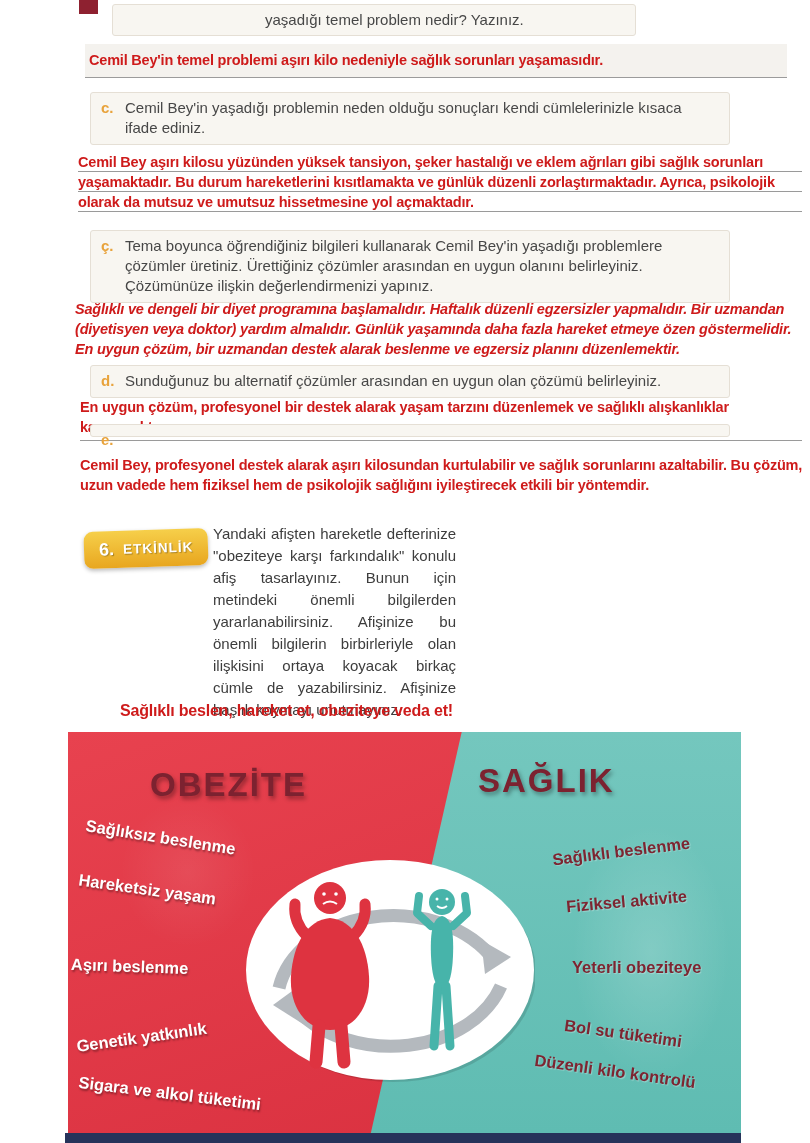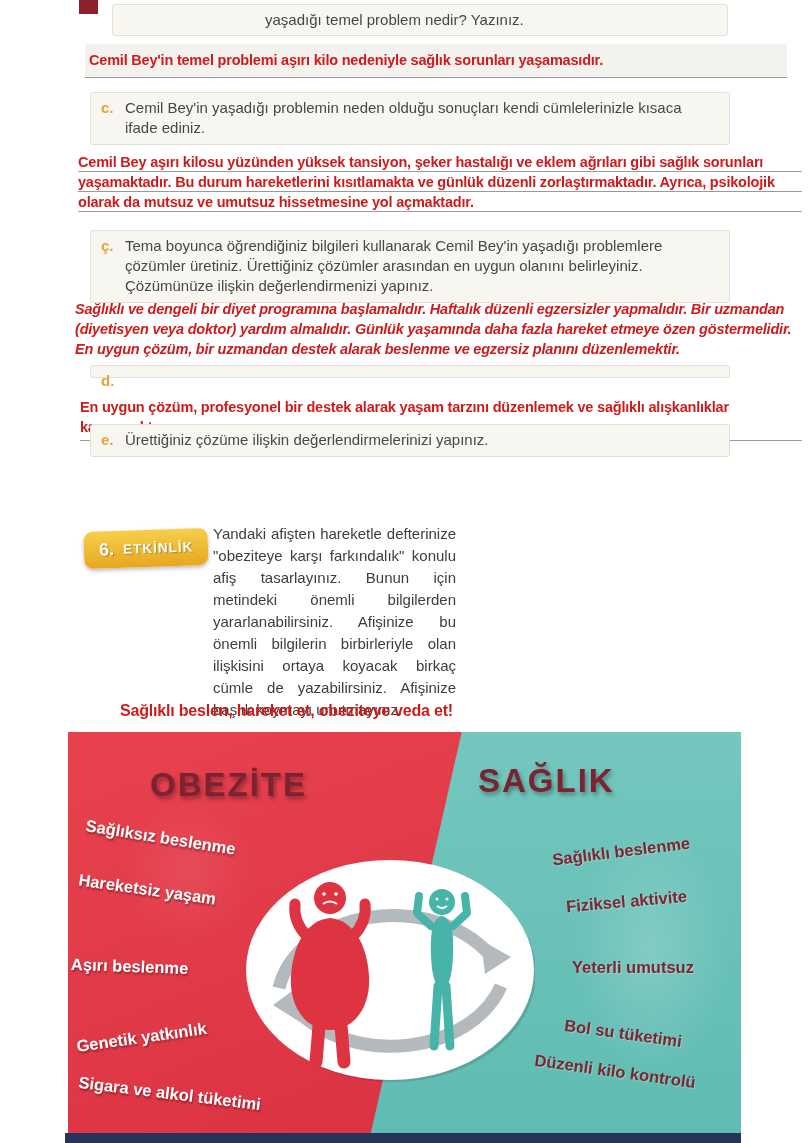--- a/index.html
+++ b/index.html
@@ -10,21 +10,21 @@
 
   .corner-mark { position:absolute; left:79px; top:0; width:19px; height:14px; background:#8e2130; }
 
   
   .qbox {
     position:absolute; background:#f8f6f1; border:1px solid #e5dfd5; border-radius:3px;
     color:#474747; font-size:15px; line-height:20px; padding:5px 12px 6px 34px;
   }
   .letter { position:absolute; left:10px; top:5px; color:#e8a33c; font-weight:bold; }
 
-  .intro-q { left:112px; top:4px; width:616px; padding:5px 18px 5px 152px; }
+  .intro-q { left:112px; top:4px; width:524px; padding:5px 18px 5px 152px; }
   .pos-qc  { left:90px; top:92px;  width:640px; }
   .pos-qch { left:90px; top:230px; width:640px; }
   .pos-qd  { left:90px; top:365px; width:640px; }
   .pos-qe  { left:90px; top:424px; width:640px; }
 
   
   .answer {
     position:absolute; color:#ce1b1b; font-weight:700; font-size:14.5px;
     line-height:20px; letter-spacing:-0.2px;
   }
@@ -116,27 +116,28 @@
   <div class="answer ruled pos-ac">Cemil Bey aşırı kilosu yüzünden yüksek tansiyon, şeker hastalığı ve eklem ağrıları gibi sağlık sorunları yaşamaktadır. Bu durum hareketlerini kısıtlamakta ve günlük düzenli zorlaştırmaktadır. Ayrıca, psikolojik olarak da mutsuz ve umutsuz hissetmesine yol açmaktadır.</div>
 
   <div class="qbox pos-qch">
     <span class="letter">ç.</span>
     <span>Tema boyunca öğrendiğiniz bilgileri kullanarak Cemil Bey'in yaşadığı problemlere çözümler üretiniz. Ürettiğiniz çözümler arasından en uygun olanını belirleyiniz. Çözümünüze ilişkin değerlendirmenizi yapınız.</span>
   </div>
   <div class="answer pos-ach">Sağlıklı ve dengeli bir diyet programına başlamalıdır. Haftalık düzenli egzersizler yapmalıdır. Bir uzmandan (diyetisyen veya doktor) yardım almalıdır. Günlük yaşamında daha fazla hareket etmeye özen göstermelidir. En uygun çözüm, bir uzmandan destek alarak beslenme ve egzersiz planını düzenlemektir.</div>
 
   <div class="qbox pos-qd">
     <span class="letter">d.</span>
+    <span>Sunduğunuz bu alternatif çözümler arasından en uygun olan çözümü belirleyiniz.</span>
   </div>
   <div class="answer pos-ad">En uygun çözüm, profesyonel bir destek alarak yaşam tarzını düzenlemek ve sağlıklı alışkanlıklar kazanmaktır.</div>
 
   <div class="qbox pos-qe">
     <span class="letter">e.</span>
-    <span>Ürettiğiniz çözüme ilişkin değerlendirmelerinizi yapınız.</span>
-  </div>
+  </div>
+  <div class="answer pos-ae">Cemil Bey, profesyonel destek alarak aşırı kilosundan kurtulabilir ve sağlık sorunlarını azaltabilir. Bu çözüm, uzun vadede hem fiziksel hem de psikolojik sağlığını iyileştirecek etkili bir yöntemdir.</div>
 
   <div class="badge">
     <span class="badge-num">6.</span>
     <span class="badge-label">ETKİNLİK</span>
   </div>
   <div class="activity-text">Yandaki afişten hareketle defterinize "obeziteye karşı farkındalık" konulu afiş tasarlayınız. Bunun için metindeki önemli bilgilerden yararlanabilirsiniz. Afişinize bu önemli bilgilerin birbirleriyle olan ilişkisini ortaya koyacak birkaç cümle de yazabilirsiniz. Afişinize başlık koymayı unutmayınız.</div>
   <div class="answer activity-answer">Sağlıklı beslen, hareket et, obeziteye veda et!</div>
 
   <div class="poster">
     <div class="ghost"></div>
@@ -147,21 +148,21 @@
     <div class="poster-title t-left">OBEZİTE</div>
 
     <div class="pitem pleft pl1">Sağlıksız beslenme</div>
     <div class="pitem pleft pl2">Hareketsiz yaşam</div>
     <div class="pitem pleft pl3">Aşırı beslenme</div>
     <div class="pitem pleft pl4">Genetik yatkınlık</div>
     <div class="pitem pleft pl5">Sigara ve alkol tüketimi</div>
 
     <div class="pitem pright pr1">Sağlıklı beslenme</div>
     <div class="pitem pright pr2">Fiziksel aktivite</div>
-    <div class="pitem pright pr3">Yeterli umutsuz</div>
+    <div class="pitem pright pr3">Yeterli obeziteye</div>
     <div class="pitem pright pr4">Bol su tüketimi</div>
     <div class="pitem pright pr5">Düzenli kilo kontrolü</div>
 
     <svg class="poster-center" viewBox="0 0 290 224">
 
       <ellipse cx="148" cy="115" rx="143" ry="109" fill="rgba(0,0,0,0.12)"></ellipse>
       <ellipse cx="145" cy="112" rx="144" ry="110" fill="#ffffff"></ellipse>
 
       <g fill="#b4b9be" stroke="#b4b9be">
         <path d="M34 130 A 116 88 0 0 1 244 96" fill="none" stroke-width="13"></path>

